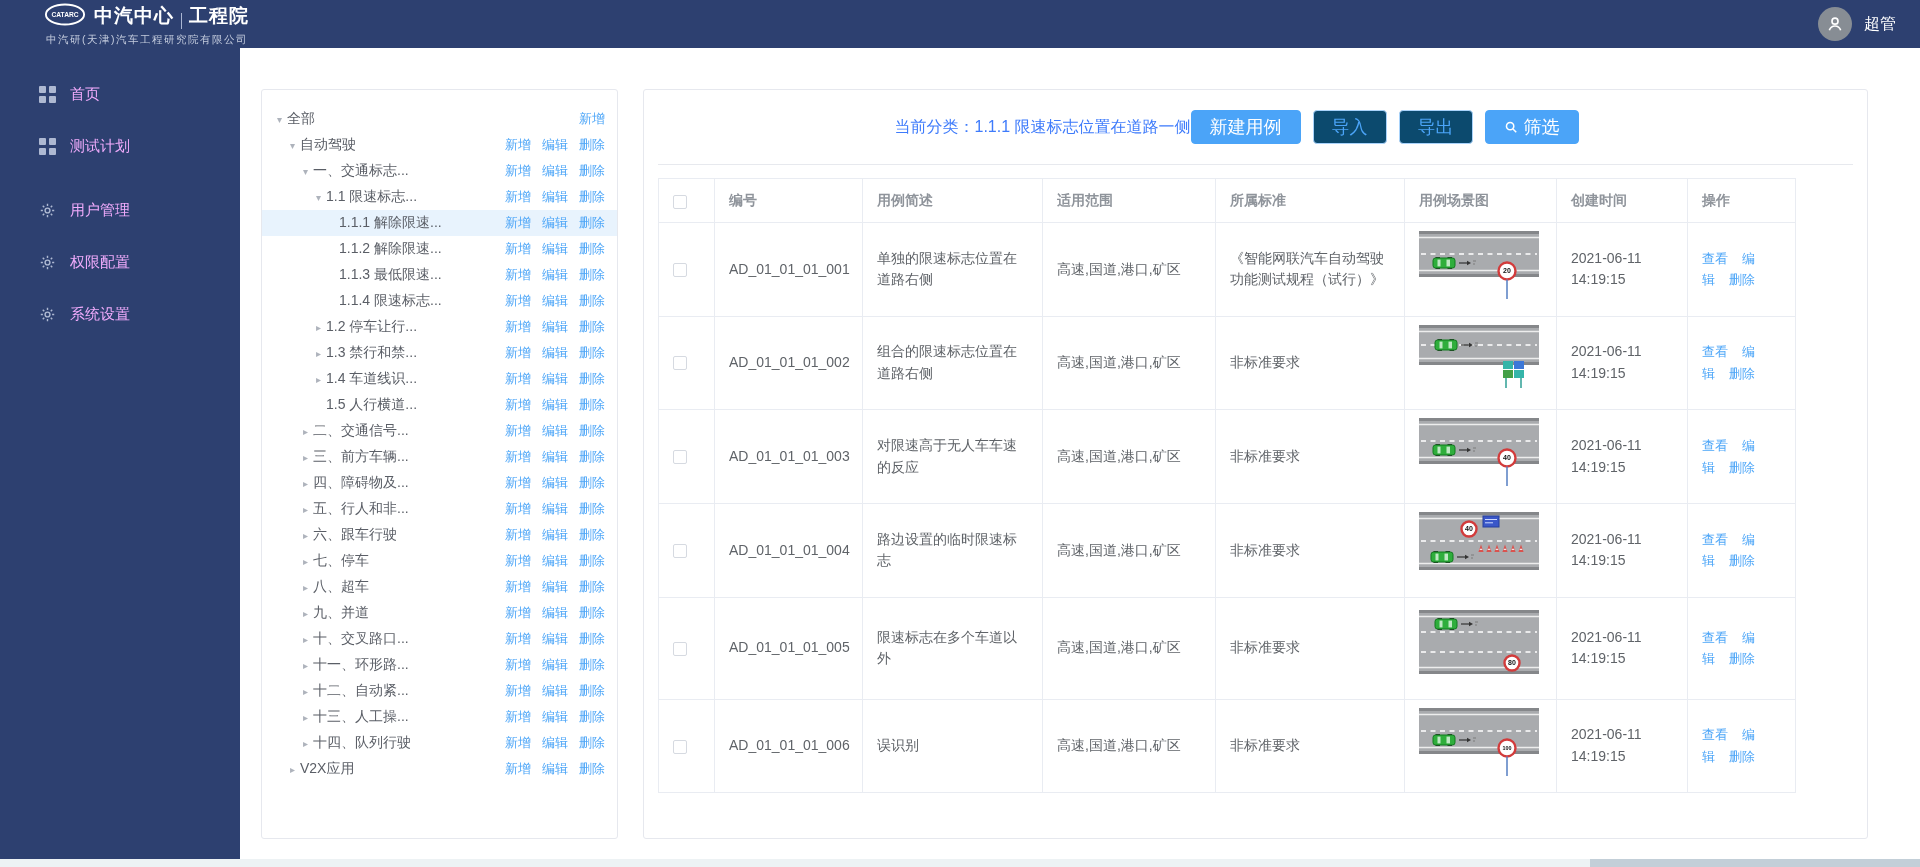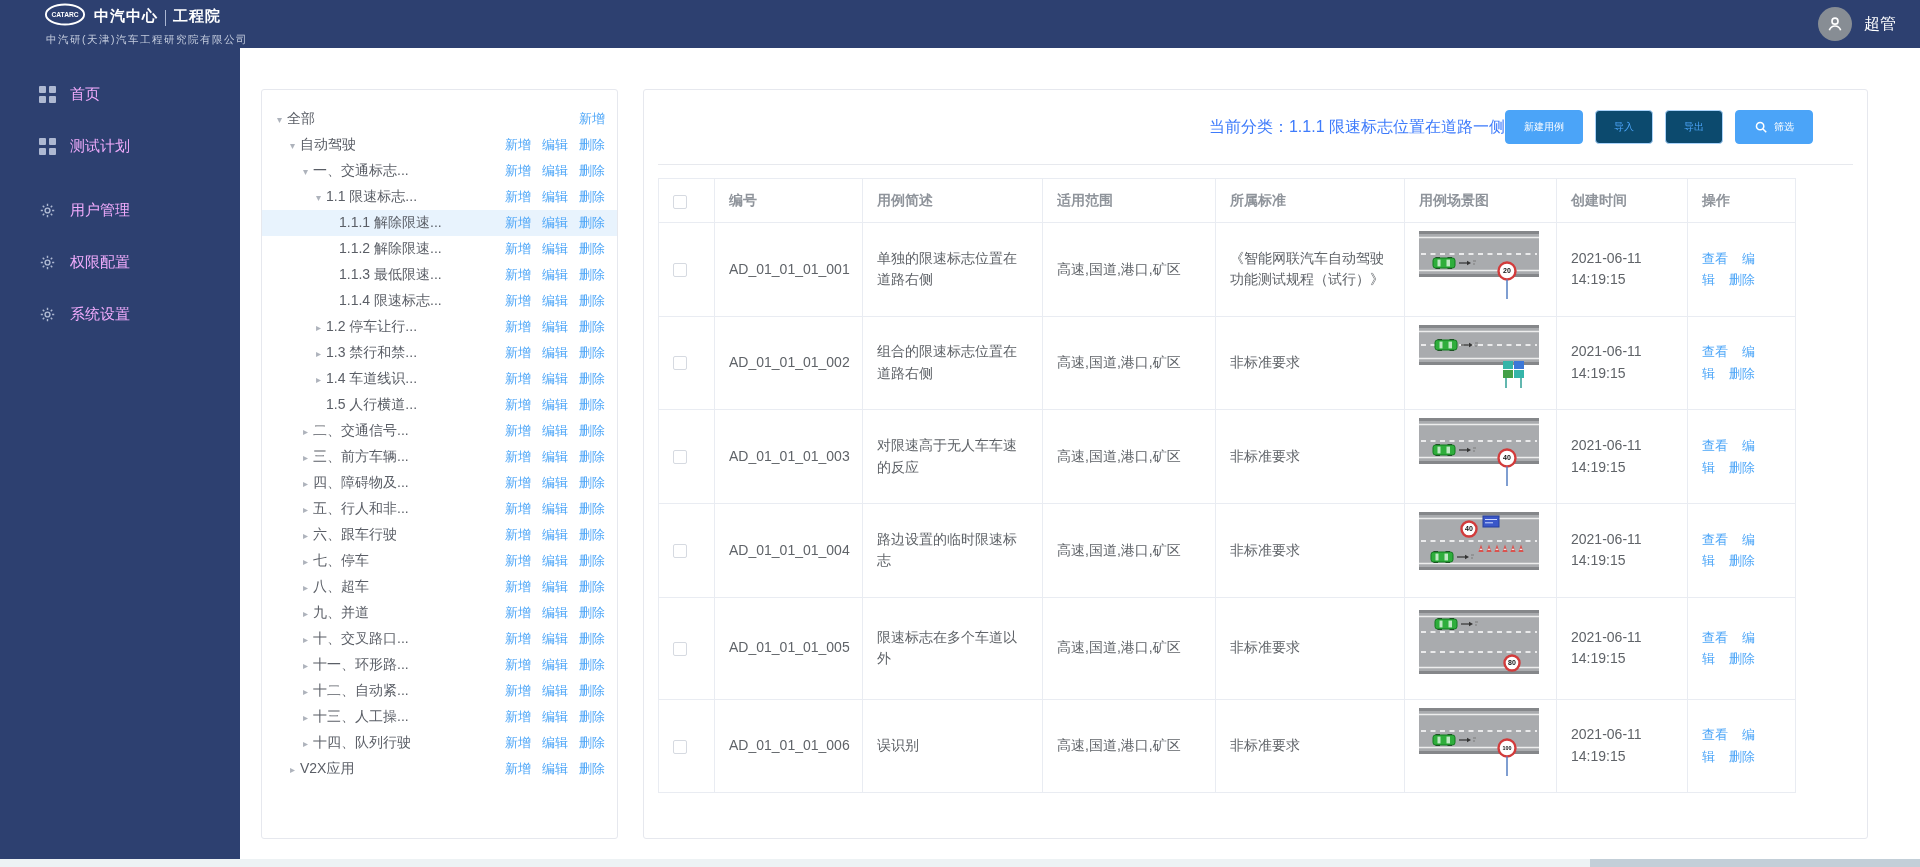--- a/index.html
+++ b/index.html
@@ -5,21 +5,21 @@
   *{box-sizing:border-box;margin:0;padding:0}
   html,body{width:1920px;height:867px;overflow:hidden;background:#fff;
     font-family:"Liberation Sans","DejaVu Sans",sans-serif;}
   .app{position:relative;width:1920px;height:867px;background:#fff;overflow:hidden}
 
   
   .topbar{position:absolute;left:0;top:0;width:1920px;height:48px;background:#2d4070;z-index:3;
     display:flex;align-items:center;justify-content:space-between}
   .logo-block{padding-left:44px;color:#fff}
   .logo-row{display:flex;align-items:center;gap:8px}
-  .logo-title{font-size:15px;font-weight:bold;letter-spacing:1px;display:flex;align-items:flex-end;gap:7px}
+  .logo-title{font-size:19px;font-weight:bold;letter-spacing:1px;display:flex;align-items:flex-end;gap:7px}
   .logo-div{display:inline-block;width:1px;height:16px;background:#aab6d2}
   .logo-sub{font-size:10.5px;color:#c3cbdd;letter-spacing:1.5px;margin-top:2px;padding-left:2px}
   .user-block{display:flex;align-items:center;gap:12px;padding-right:24px}
   .avatar{width:34px;height:34px;border-radius:50%;background:#878d94;display:flex;align-items:center;justify-content:center}
   .user-name{color:#fff;font-size:16px}
 
   
   .sidebar{position:absolute;left:0;top:48px;width:240px;height:811px;background:#2d4070;z-index:2;padding-top:20px}
   .side-item{display:flex;align-items:center;height:52px;padding-left:38px;cursor:pointer;color:#f0abfc;font-size:15px}
   .side-item .side-icon{width:18px;margin-right:14px;color:#aeb9d2;display:flex;align-items:center;justify-content:center}
@@ -35,24 +35,24 @@
 
   
   .tree-row{display:flex;align-items:center;height:26px;font-size:14px;cursor:pointer}
   .tree-row.selected{background:#e8f3fd}
   .t-arrow{width:15px;text-align:center;font-size:10px;color:#aeb3bc;flex:none}
   .t-label{color:#5a5e66;white-space:nowrap}
   .t-links{margin-left:auto;display:flex;gap:11px;padding-right:12px;flex:none}
   .t-links a{color:#4da6f8;font-size:13px;text-decoration:none;cursor:pointer;white-space:nowrap}
 
   
-  .panel-head{height:74px;display:flex;align-items:center;justify-content:flex-end;padding:0 54px 0 16px}
+  .panel-head{height:74px;display:flex;align-items:center;justify-content:center;padding:0 54px 0 16px}
   .cat-title{font-size:16px;color:#3e7bfb}
   .btns{display:flex;gap:12px}
-  .btn{height:34px;border-radius:4px;font-size:10px;cursor:pointer;border:1px solid transparent;
+  .btn{height:34px;border-radius:4px;font-size:18px;cursor:pointer;border:1px solid transparent;
     display:inline-flex;align-items:center;justify-content:center;padding:0 18px;
     font-family:"Liberation Sans","DejaVu Sans",sans-serif}
   .btn.primary{background:#4ba4f8;border-color:#4ba4f8;color:#fff}
   .btn.plain{background:#0c4a6e;border-color:#a9d3fb;color:#4ba4f8}
   .btn .mag{margin-right:6px;display:flex;align-items:center}
   .divider{margin:0 14px;border-top:1px solid #e7e9ee}
 
   
   table.cases{table-layout:fixed;width:1137px;margin:13px 0 0 14px;border-collapse:collapse}
   table.cases th,table.cases td{border:1px solid #e9ecf2;padding:8px 14px;text-align:left;vertical-align:middle;

